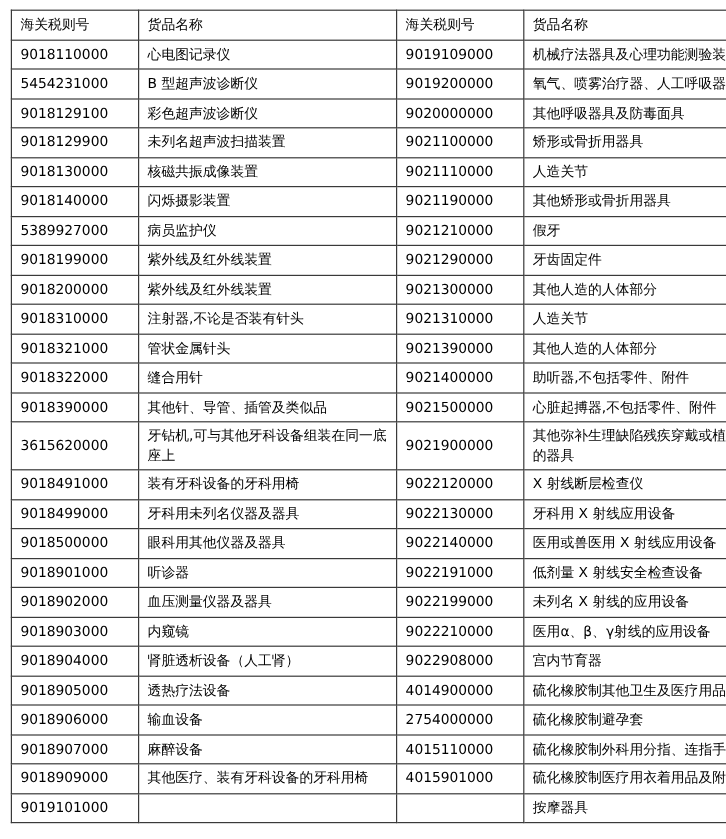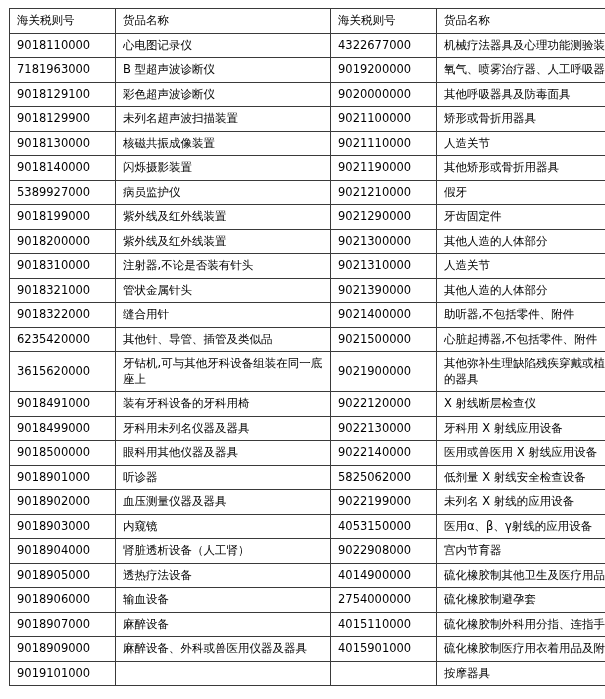--- a/index.html
+++ b/index.html
@@ -61,25 +61,25 @@
         <td class="code">海关税则号</td>
         <td class="desc">货品名称</td>
         <td class="code">海关税则号</td>
         <td class="desc">货品名称</td>
       </tr>
     </thead>
     <tbody>
       <tr>
         <td class="code">9018110000</td>
         <td class="desc">心电图记录仪</td>
-        <td class="code">4322677000</td>
+        <td class="code">9019109000</td>
         <td class="desc">机械疗法器具及心理功能测验装置</td>
       </tr>
       <tr>
-        <td class="code">7181963000</td>
+        <td class="code">5454231000</td>
         <td class="desc">B 型超声波诊断仪</td>
         <td class="code">9019200000</td>
         <td class="desc">氧气、喷雾治疗器、人工呼吸器等</td>
       </tr>
       <tr>
         <td class="code">9018129100</td>
         <td class="desc">彩色超声波诊断仪</td>
         <td class="code">9020000000</td>
         <td class="desc">其他呼吸器具及防毒面具</td>
       </tr>
@@ -131,21 +131,21 @@
         <td class="code">9021390000</td>
         <td class="desc">其他人造的人体部分</td>
       </tr>
       <tr>
         <td class="code">9018322000</td>
         <td class="desc">缝合用针</td>
         <td class="code">9021400000</td>
         <td class="desc">助听器,不包括零件、附件</td>
       </tr>
       <tr>
-        <td class="code">6235420000</td>
+        <td class="code">9018390000</td>
         <td class="desc">其他针、导管、插管及类似品</td>
         <td class="code">9021500000</td>
         <td class="desc">心脏起搏器,不包括零件、附件</td>
       </tr>
       <tr>
         <td class="code">3615620000</td>
         <td class="desc">牙钻机,可与其他牙科设备组装在同一底座上</td>
         <td class="code">9021900000</td>
         <td class="desc">其他弥补生理缺陷残疾穿戴或植入人体的器具</td>
       </tr>
@@ -163,33 +163,33 @@
       </tr>
       <tr>
         <td class="code">9018500000</td>
         <td class="desc">眼科用其他仪器及器具</td>
         <td class="code">9022140000</td>
         <td class="desc">医用或兽医用 X 射线应用设备</td>
       </tr>
       <tr>
         <td class="code">9018901000</td>
         <td class="desc">听诊器</td>
-        <td class="code">5825062000</td>
+        <td class="code">9022191000</td>
         <td class="desc">低剂量 X 射线安全检查设备</td>
       </tr>
       <tr>
         <td class="code">9018902000</td>
         <td class="desc">血压测量仪器及器具</td>
         <td class="code">9022199000</td>
         <td class="desc">未列名 X 射线的应用设备</td>
       </tr>
       <tr>
         <td class="code">9018903000</td>
         <td class="desc">内窥镜</td>
-        <td class="code">4053150000</td>
+        <td class="code">9022210000</td>
         <td class="desc">医用α、β、γ射线的应用设备</td>
       </tr>
       <tr>
         <td class="code">9018904000</td>
         <td class="desc">肾脏透析设备（人工肾）</td>
         <td class="code">9022908000</td>
         <td class="desc">宫内节育器</td>
       </tr>
       <tr>
         <td class="code">9018905000</td>
@@ -204,21 +204,21 @@
         <td class="desc">硫化橡胶制避孕套</td>
       </tr>
       <tr>
         <td class="code">9018907000</td>
         <td class="desc">麻醉设备</td>
         <td class="code">4015110000</td>
         <td class="desc">硫化橡胶制外科用分指、连指手套</td>
       </tr>
       <tr>
         <td class="code">9018909000</td>
-        <td class="desc">麻醉设备、外科或兽医用仪器及器具</td>
+        <td class="desc">其他医疗、装有牙科设备的牙科用椅</td>
         <td class="code">4015901000</td>
         <td class="desc">硫化橡胶制医疗用衣着用品及附件</td>
       </tr>
       <tr>
         <td class="code">9019101000</td>
         <td class="desc empty"></td>
         <td class="code empty"></td>
         <td class="desc">按摩器具</td>
       </tr>
     </tbody>

